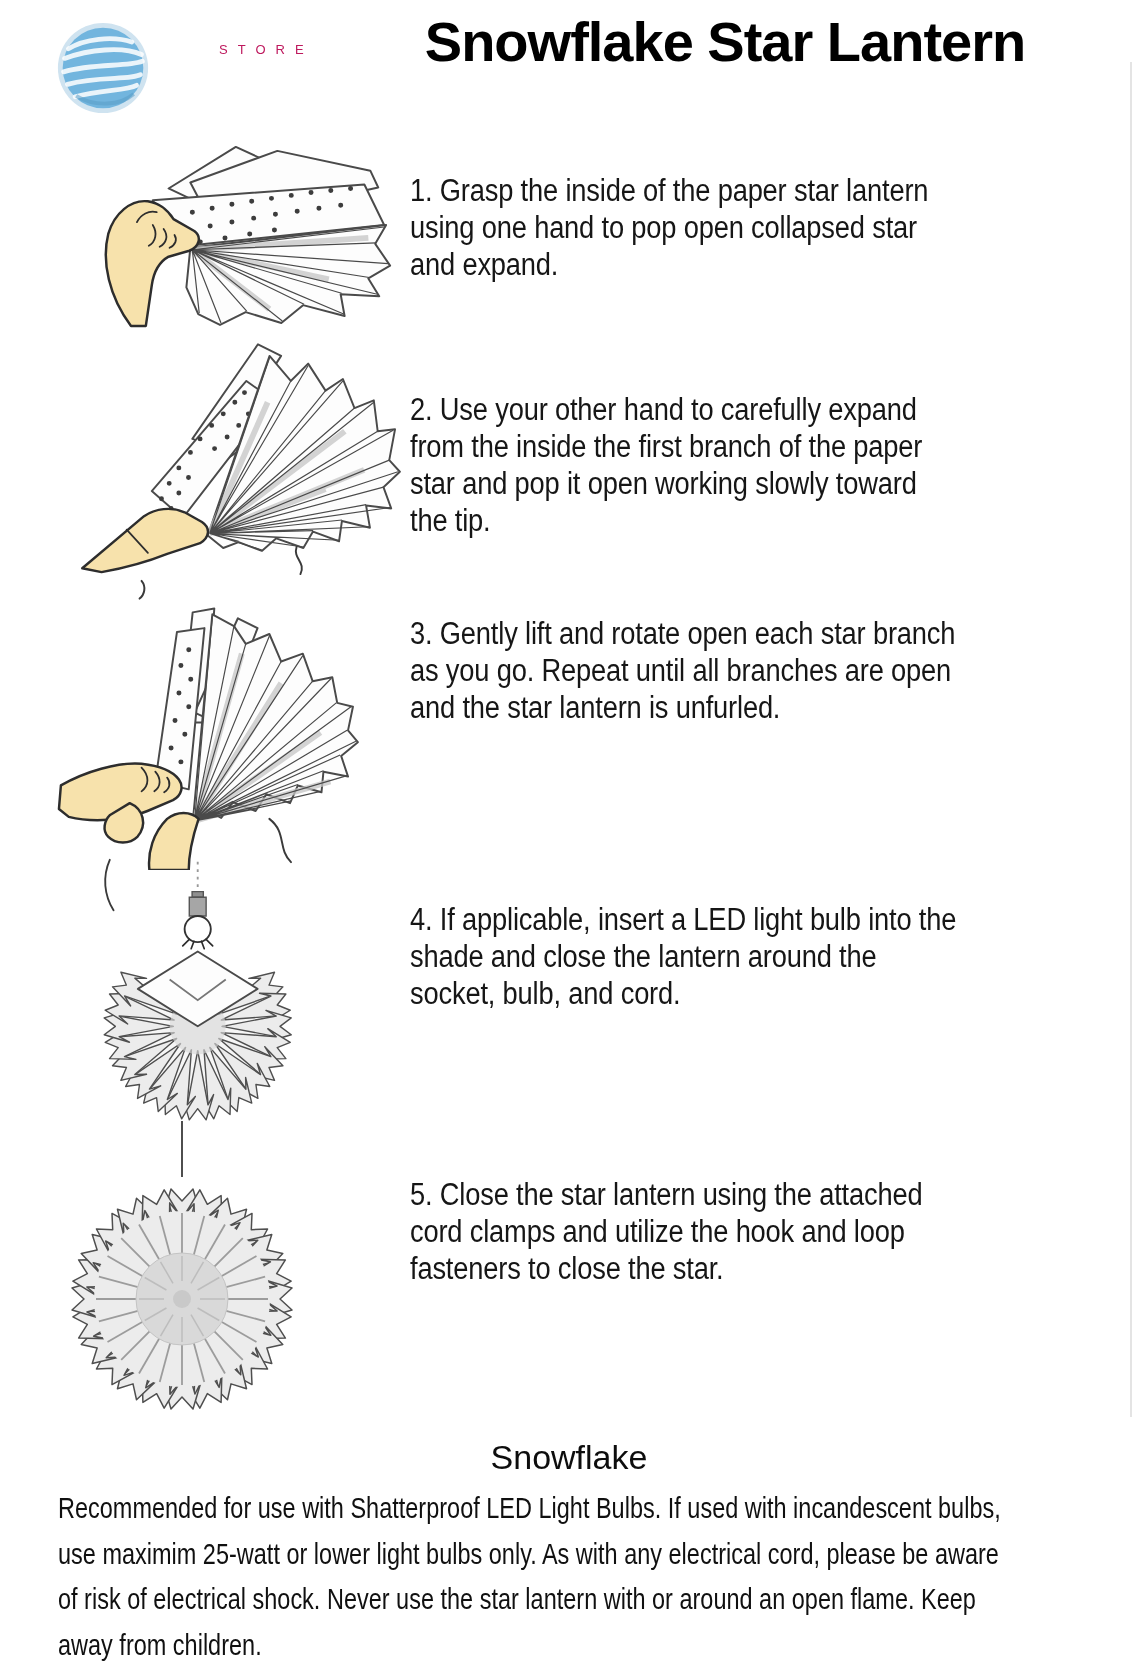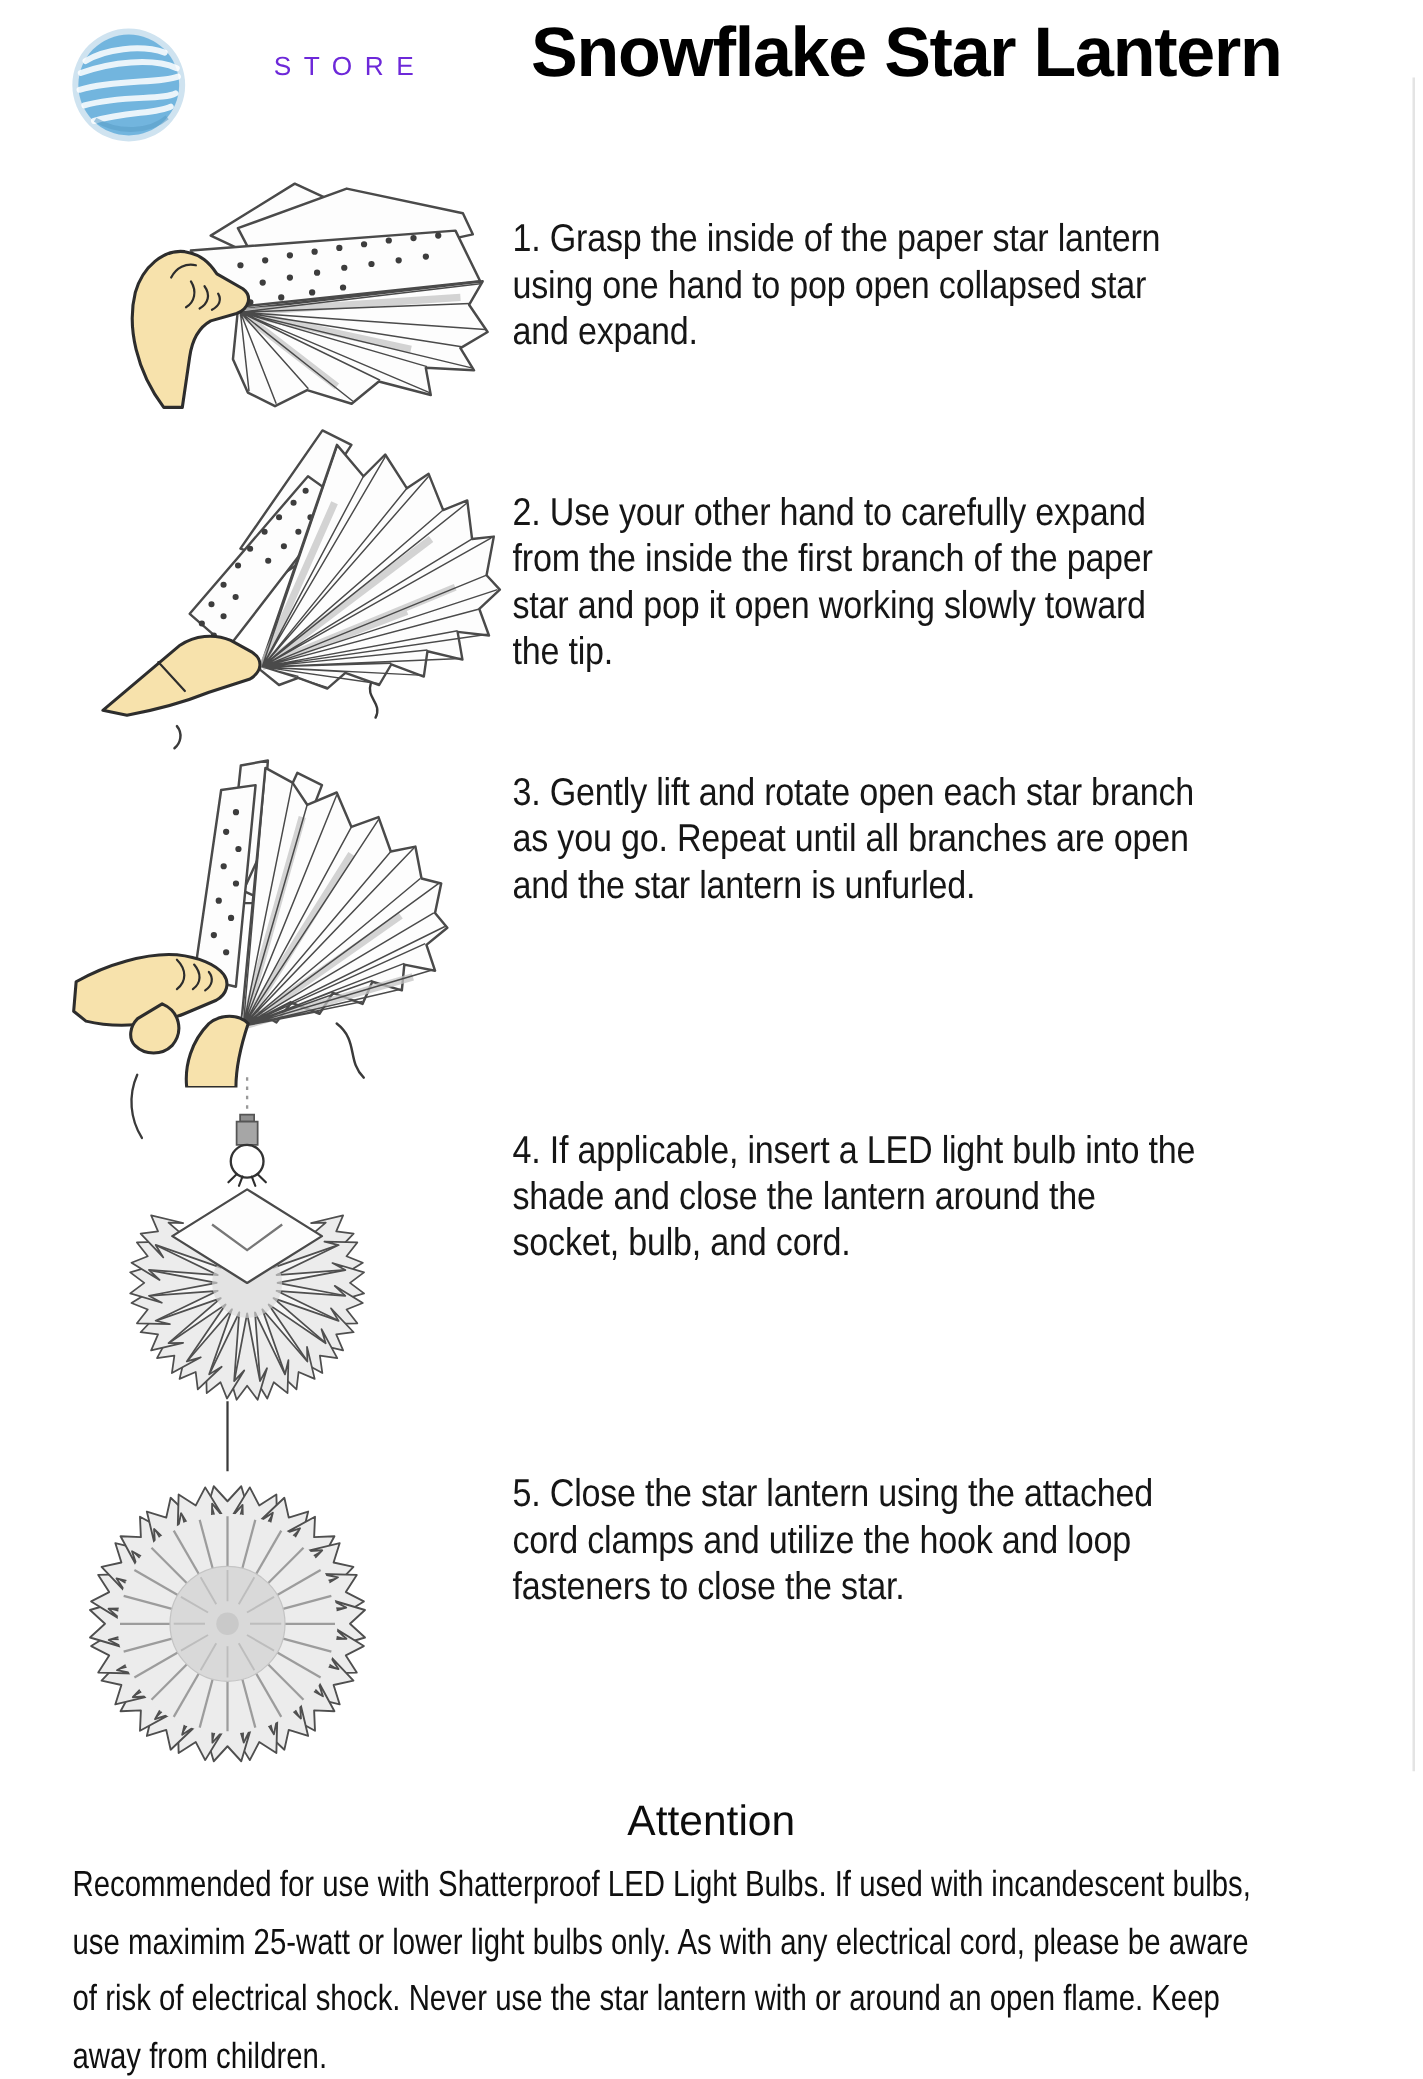--- a/index.html
+++ b/index.html
@@ -5,21 +5,21 @@
   html,body{margin:0;padding:0;background:#ffffff;}
   .page{position:relative;width:1138px;height:1663px;background:#fff;overflow:hidden;
         font-family:"Liberation Sans",sans-serif;color:var(--text,#161616);}
 
   
   .logo{position:absolute;left:55px;top:20px;display:flex;align-items:flex-start;gap:14px;}
   .logo svg{width:96px;height:96px;}
   .logo-text{padding-top:18px;}
   .brand-script{font-family:"DejaVu Serif",serif;font-style:italic;font-size:42px;
                 color:#4a4a4a;line-height:44px;letter-spacing:1px;}
-  .brand-sub{margin-top:4px;margin-left:54px;font-size:21px;letter-spacing:10px;color:#6d28d9;}
+  .brand-sub{margin-top:4px;margin-left:54px;font-size:13px;letter-spacing:10px;color:#be185d;}
 
   .title{position:absolute;left:390px;top:12px;width:670px;text-align:center;
          font-size:56px;line-height:59px;letter-spacing:-1px;color:#000;font-weight:400;}
 
   
   .step{position:absolute;left:410px;font-size:31px;line-height:37px;letter-spacing:-0.2px;
         transform:scaleX(0.88);transform-origin:left top;white-space:nowrap;}
   .s1{top:172px;} .s2{top:391px;} .s3{top:615px;} .s4{top:901px;} .s5{top:1176px;}
 
   
@@ -285,21 +285,21 @@
         <circle r="9" fill="#c9c9c9"></circle>
       </g>
     </svg>
   </figure>
   <div class="step s5">
     <div>5. Close the star lantern using the attached</div>
     <div>cord clamps and utilize the hook and loop</div>
     <div>fasteners to close the star.</div>
   </div>
 
-  <div class="attention-heading">Attention</div>
+  <div class="attention-heading">Snowflake</div>
   <div class="warning">
     <div>Recommended for use with Shatterproof LED Light Bulbs. If used with incandescent bulbs,</div>
     <div>use maximim 25-watt or lower light bulbs only. As with any electrical cord, please be aware</div>
     <div>of risk of electrical shock. Never use the star lantern with or around an open flame. Keep</div>
     <div>away from children.</div>
   </div>
 
   <div class="edge-line"></div>
 </div>
 

